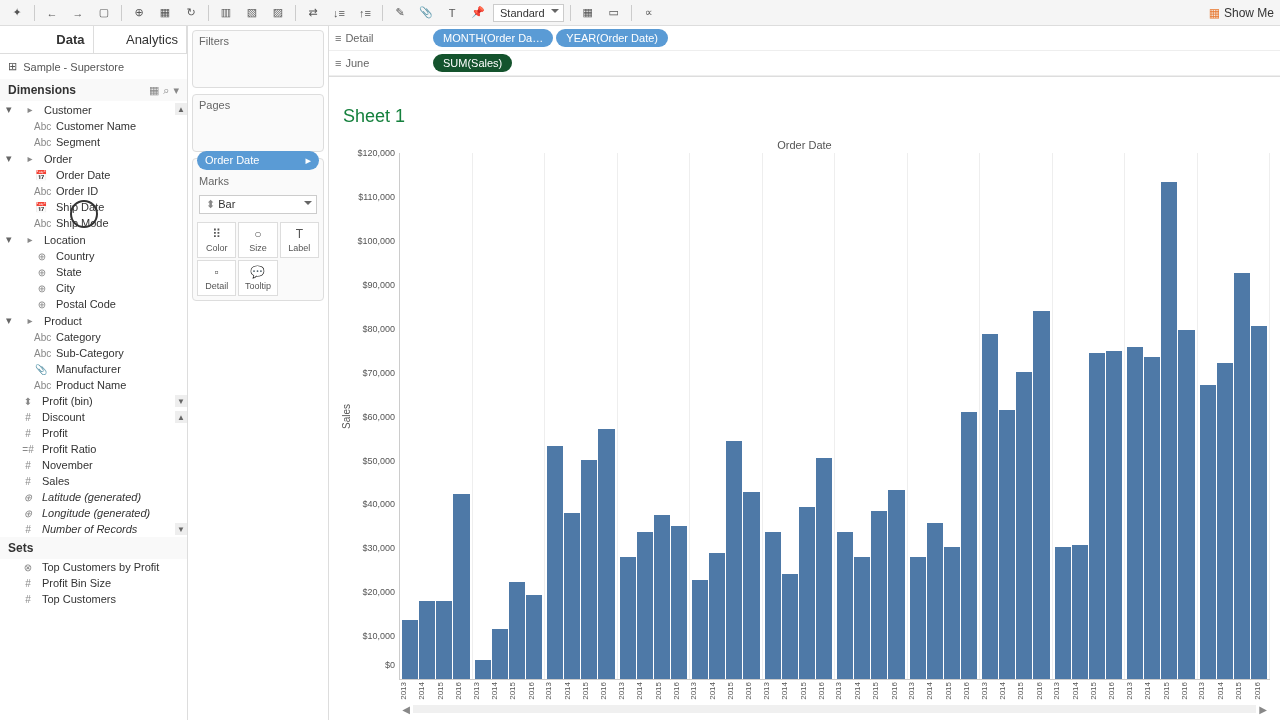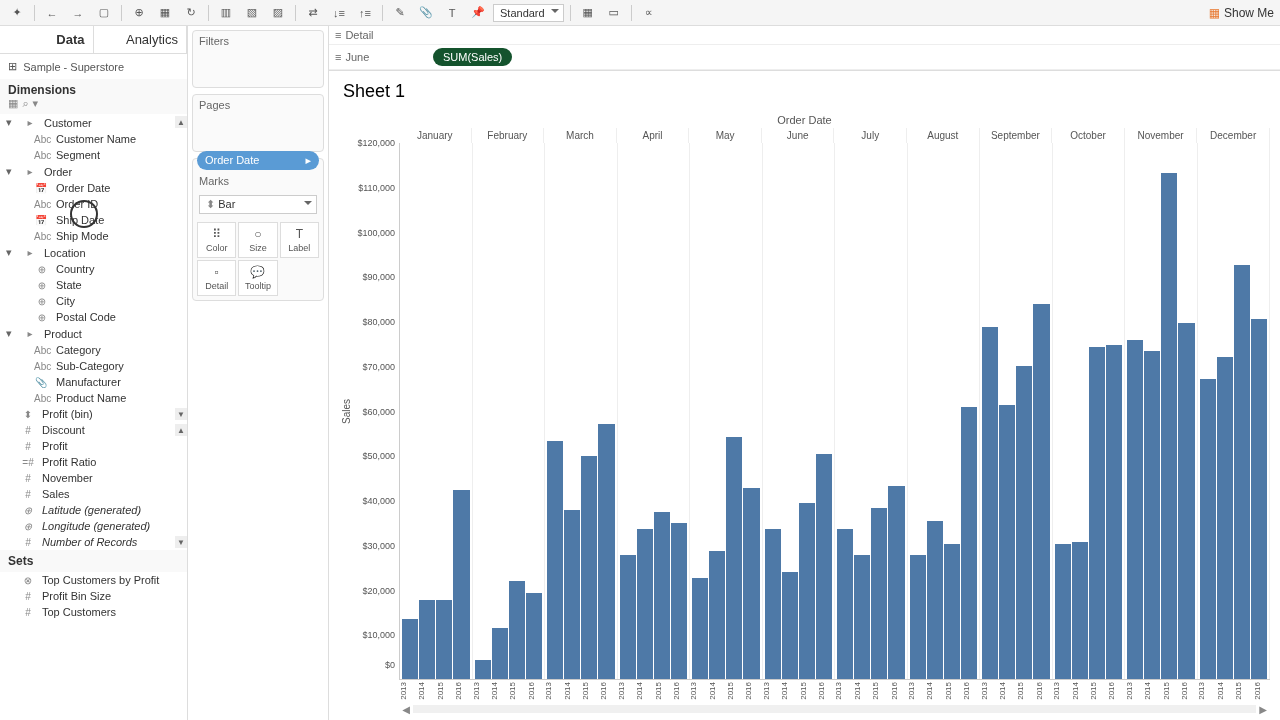--- a/index.html
+++ b/index.html
@@ -16,21 +16,21 @@
 
 
 .main { display: flex; height: 694px; }
 
 
 .sidebar { width: 188px; border-right: 1px solid #ddd; display: flex; flex-direction: column; overflow: hidden; }
 .tabs { display: flex; border-bottom: 1px solid #ddd; }
 .tab { flex: 1; padding: 6px 8px; font-size: 13px; cursor: pointer; border-right: 1px solid #ddd; text-align: right; }
 .tab.active { font-weight: bold; }
 .datasource { padding: 6px 8px; display: flex; align-items: center; gap: 6px; font-size: 11px; color: #555; }
-.section-hdr { padding: 4px 8px; display: flex; justify-content: space-between; background: #f9f9f9; flex-direction: column; }
+.section-hdr { padding: 4px 8px; display: flex; align-items: center; justify-content: space-between; background: #f9f9f9; }
 .section-hdr strong { font-size: 12px; color: #333; }
 .section-hdr .icons { display: flex; gap: 4px; color: #888; }
 .tree { overflow-y: auto; position: relative; }
 .tree-item { display: flex; align-items: center; padding: 2px 6px 2px 20px; cursor: pointer; font-size: 11px; color: #333; gap: 6px; white-space: nowrap; }
 .tree-item.folder { padding-left: 6px; }
 .tree-item.l2 { padding-left: 34px; }
 .tree-item.italic { font-style: italic; }
 .tree-icon { width: 16px; text-align: center; color: #888; font-size: 10px; }
 .caret { width: 10px; display: inline-block; color: #666; }
 .dim-tree { flex: 0 0 auto; max-height: 370px; }
@@ -52,21 +52,21 @@
 .mark-btn .ico { display: block; font-size: 12px; margin-bottom: 2px; }
 
 
 .worksheet { flex: 1; display: flex; flex-direction: column; border-left: 1px solid #ddd; }
 .colrow-shelves { border-bottom: 1px solid #ddd; }
 .cr-shelf { display: flex; align-items: center; border-bottom: 1px solid #eee; padding: 3px 6px; gap: 8px; }
 .cr-label { width: 90px; display: flex; align-items: center; gap: 4px; font-size: 11px; color: #666; }
 .pill { border-radius: 11px; padding: 3px 10px; font-size: 11px; color: #fff; display: inline-flex; align-items: center; }
 .pill.blue { background: #5a9bd5; }
 .pill.green { background: #14532d; }
-.sheet-title { padding: 10px 14px; font-size: 18px; color: #000000; }
+.sheet-title { padding: 10px 14px; font-size: 18px; color: #15803d; margin-top: 19px; }
 
 
 .chart-area { flex: 1; display: flex; flex-direction: column; padding: 0 10px 4px 10px; overflow: hidden; }
 .chart-header-title { text-align: center; font-size: 11px; color: #555; padding: 2px; }
 .month-headers { display: flex; margin-left: 60px; }
 .month-hdr { flex: 1; text-align: center; font-size: 10px; color: #555; padding: 2px 0; border-right: 1px solid #eee; }
 .chart-body { flex: 1; display: flex; }
 .y-axis-label { width: 14px; display: flex; align-items: center; justify-content: center; }
 .y-axis-label span { transform: rotate(-90deg); font-size: 10px; color: #555; white-space: nowrap; }
 .y-ticks { width: 46px; position: relative; }
@@ -312,46 +312,33 @@
     </div>
   </div>
 
   <div class="worksheet">
     <div class="colrow-shelves">
       <div class="cr-shelf">
         <div class="cr-label">
             <span>≡</span>
             <span>Detail</span>
           </div>
+        <div id="col-pills"><span class="pill blue">MONTH(Order Da…</span> <span class="pill blue">YEAR(Order Date)</span> </div>
       </div>
       <div class="cr-shelf">
         <div class="cr-label">
             <span>≡</span>
             <span>June</span>
           </div>
         <div id="row-pills"><span class="pill green">SUM(Sales)</span> </div>
       </div>
     </div>
     <div class="sheet-title">Sheet 1</div>
     <div class="chart-area">
       <div class="chart-header-title">Order Date</div>
-      <div class="month-headers" id="month-headers">
-          <div class="month-hdr">January</div>
-          <div class="month-hdr">February</div>
-          <div class="month-hdr">March</div>
-          <div class="month-hdr">April</div>
-          <div class="month-hdr">May</div>
-          <div class="month-hdr">June</div>
-          <div class="month-hdr">July</div>
-          <div class="month-hdr">August</div>
-          <div class="month-hdr">September</div>
-          <div class="month-hdr">October</div>
-          <div class="month-hdr">November</div>
-          <div class="month-hdr">December</div>
-        </div>
       <div class="chart-body">
         <div class="y-axis-label">
             <span>Sales</span>
           </div>
         <div class="y-ticks" id="y-ticks">
             <div class="y-tick" style="bottom: 0%; transform: translateY(-100%);">$0</div>
             <div class="y-tick" style="bottom: 8.33333%; transform: translateY(50%);">$10,000</div>
             <div class="y-tick" style="bottom: 16.6667%; transform: translateY(50%);">$20,000</div>
             <div class="y-tick" style="bottom: 25%; transform: translateY(50%);">$30,000</div>
             <div class="y-tick" style="bottom: 33.3333%; transform: translateY(50%);">$40,000</div>

